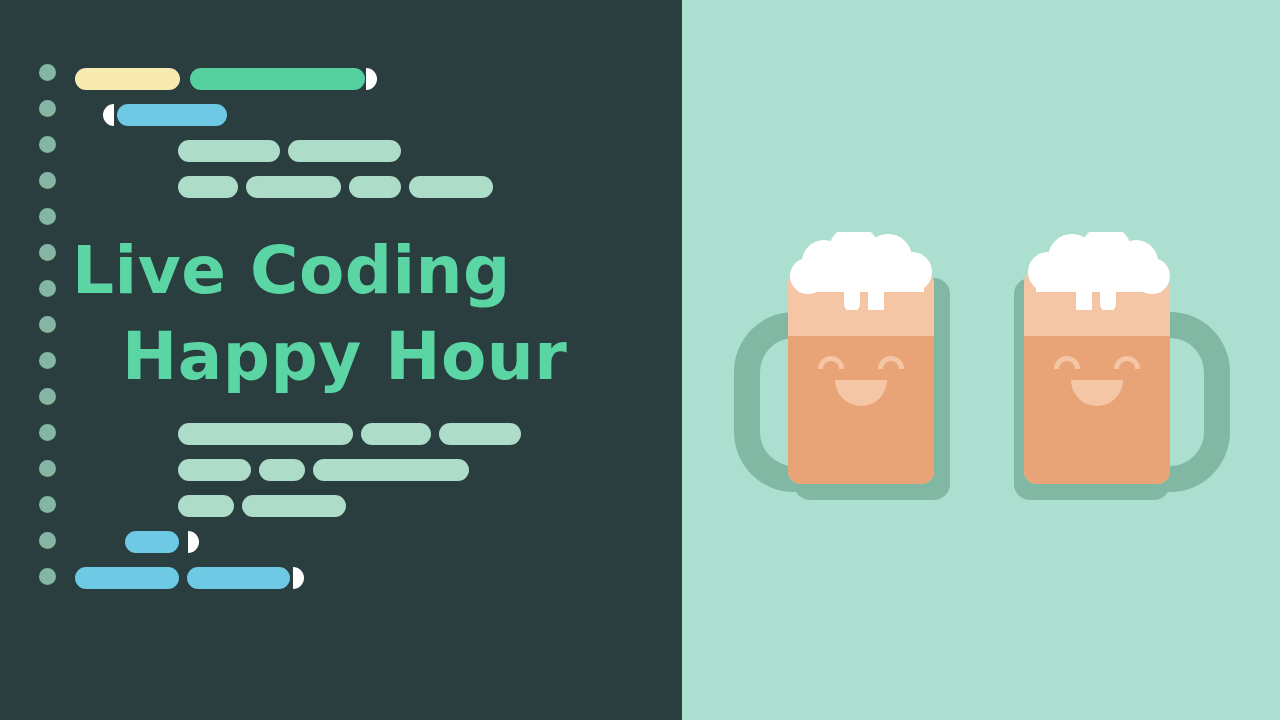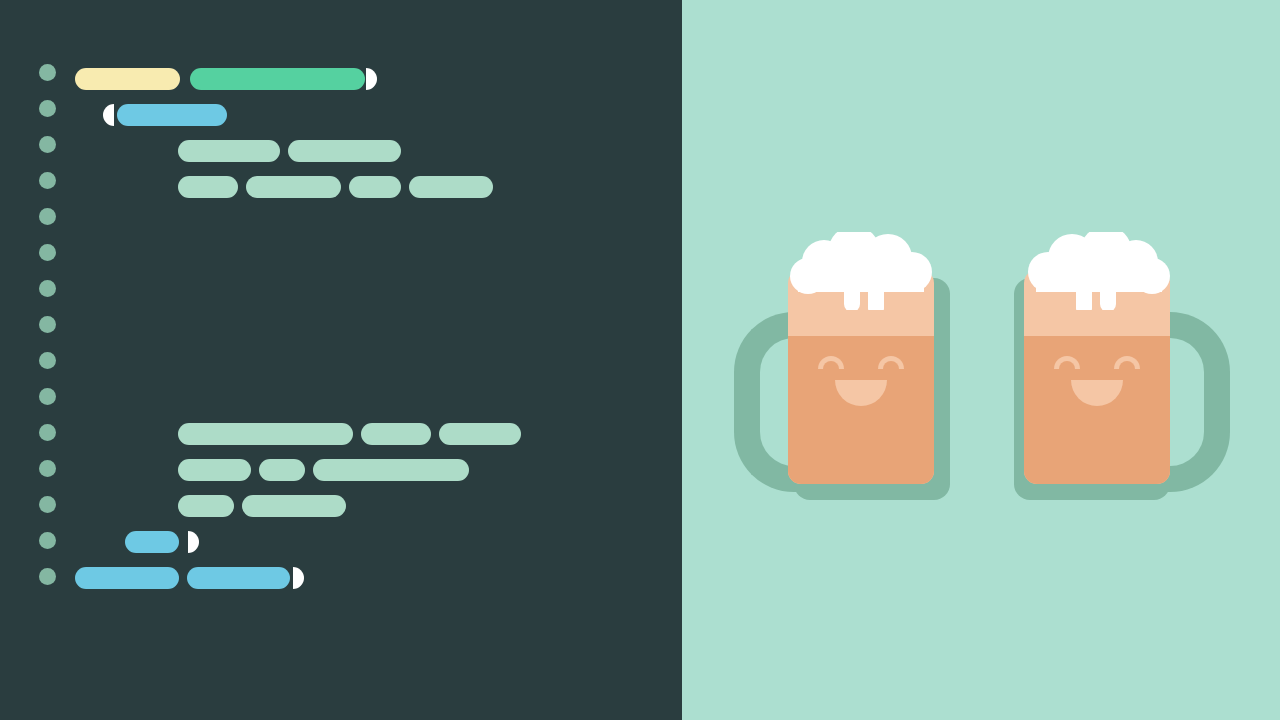--- a/index.html
+++ b/index.html
@@ -262,20 +262,24 @@
           <span class="tok" style="position: absolute; left: 125px; width: 54px; background: rgb(110, 201, 228);"></span>
           <span class="tok-cursor" style="position: absolute; left: 188px; width: 11px; background: rgb(255, 255, 255);"></span>
         </div>
         <div class="code-line" style="top: 567px; left: 0px;">
           <span class="tok" style="position: absolute; left: 75px; width: 104px; background: rgb(110, 201, 228);"></span>
           <span class="tok" style="position: absolute; left: 187px; width: 103px; background: rgb(110, 201, 228);"></span>
           <span class="tok-cursor" style="position: absolute; left: 293px; width: 11px; background: rgb(255, 255, 255);"></span>
         </div>
       </div>
 
+    <div id="title-block">
+      <div class="title-line l1">Live Coding</div>
+      <div class="title-line l2">Happy Hour</div>
+    </div>
   </div>
 
   <div id="art-panel">
 
     <div class="mug" id="mug-left">
       <div class="handle"></div>
       <div class="mug-outline"></div>
       <div class="mug-glass">
         <div class="beer-body"></div>
       </div>

